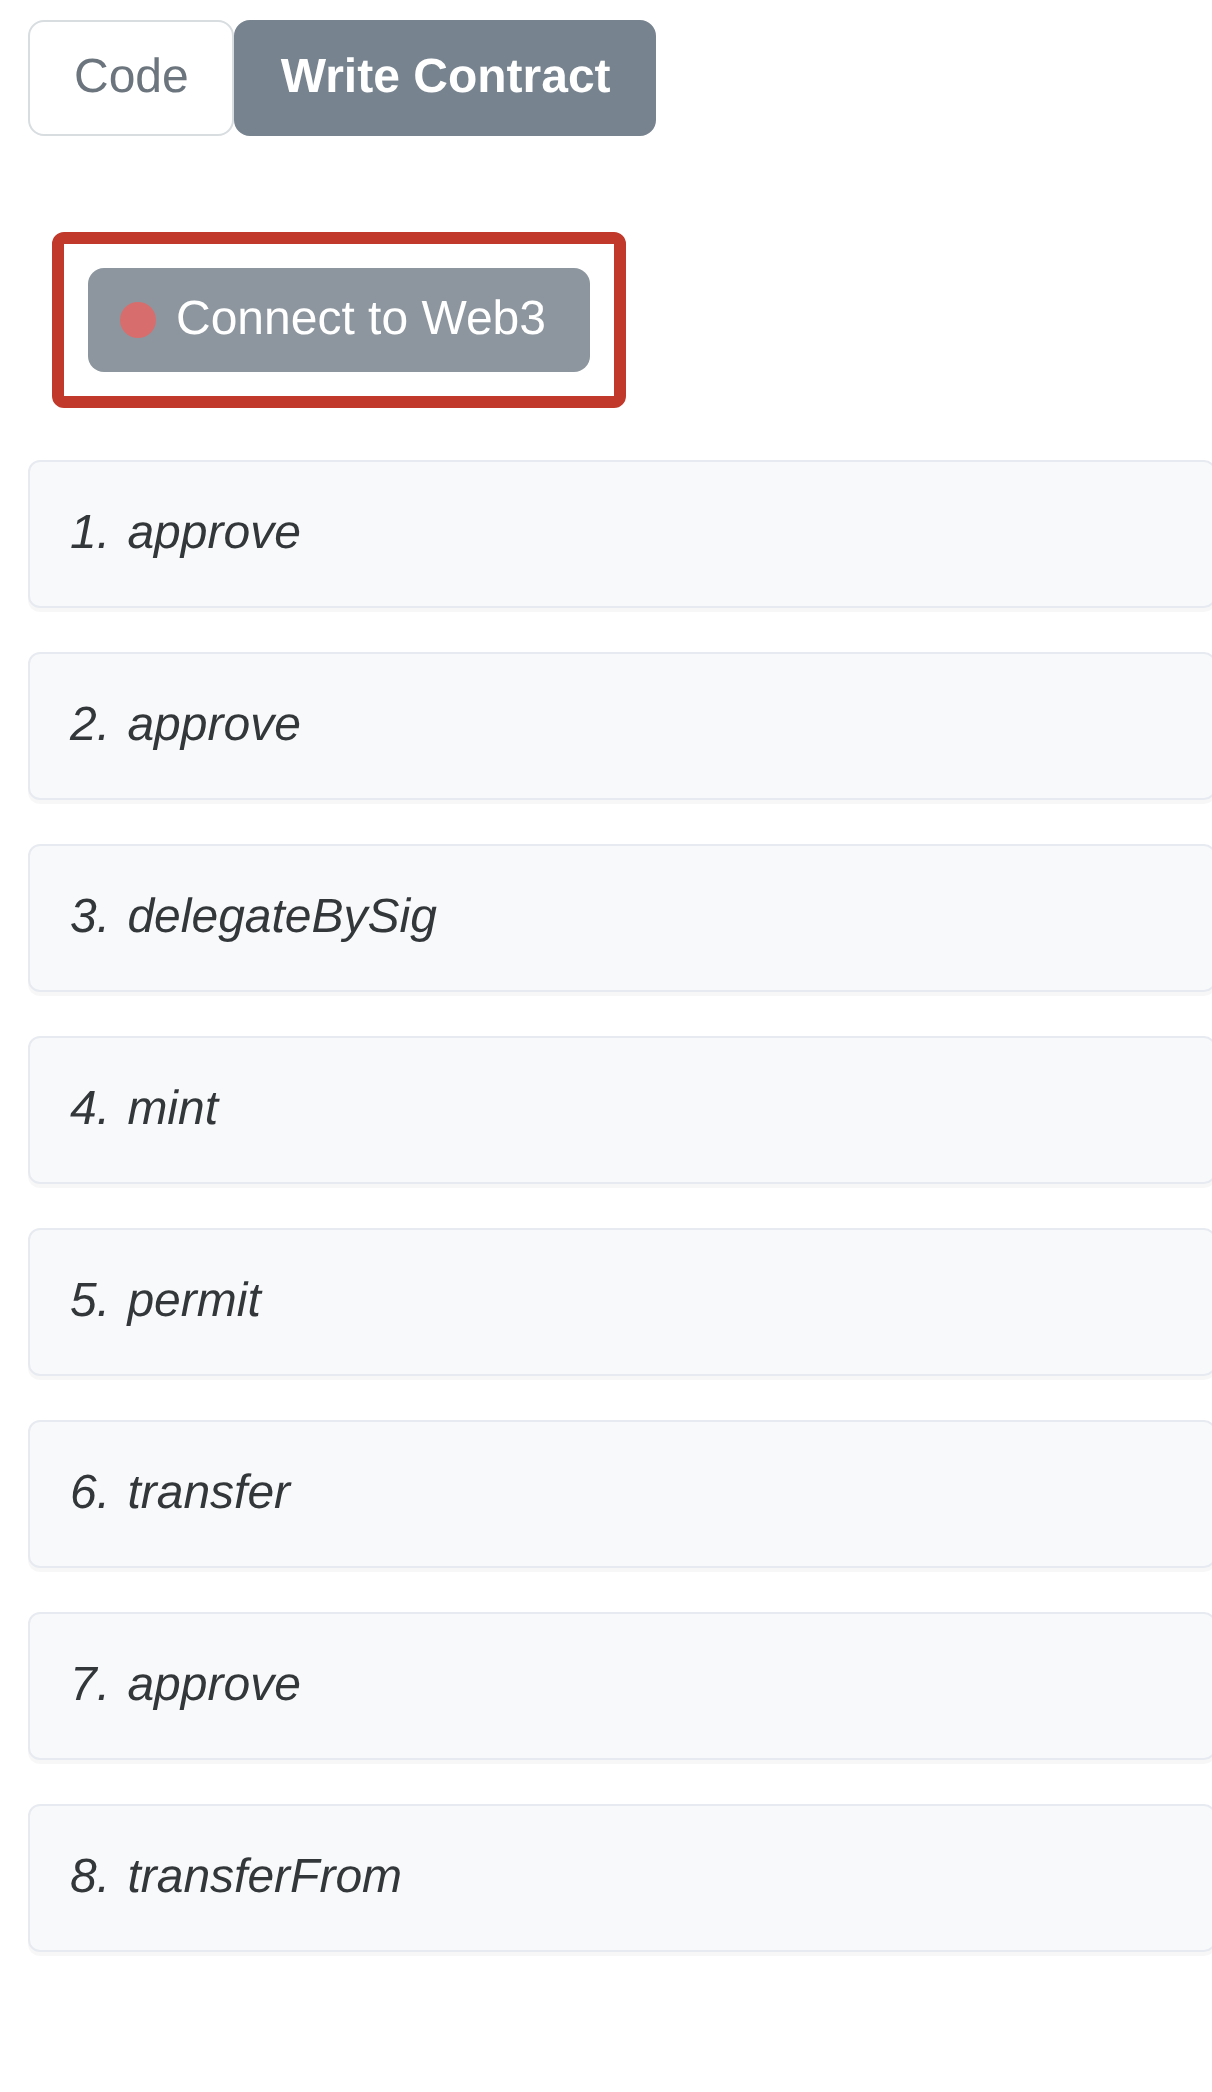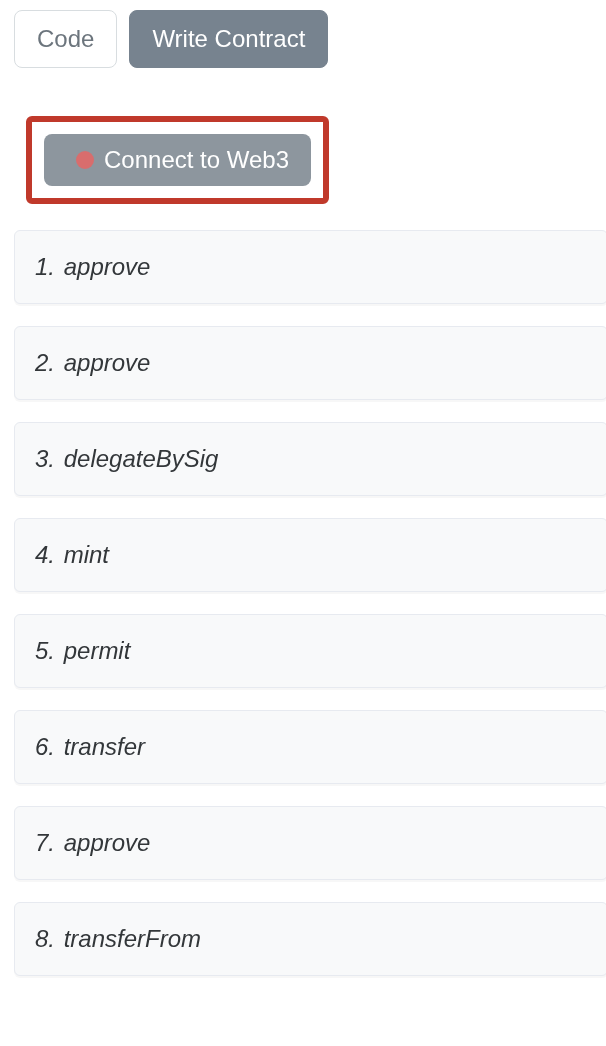--- a/index.html
+++ b/index.html
@@ -9,51 +9,51 @@
     }
     body {
       font-family: -apple-system, BlinkMacSystemFont, "Segoe UI", Helvetica, Arial, sans-serif;
       background: #ffffff;
       width: 606px;
       padding: 10px 0 10px 14px;
       color: #333;
     }
     .tabs {
       display: flex;
-      gap: 12px;
       margin-bottom: 48px;
     }
     .tab {
       border: 1px solid #d8dde0;
       border-radius: 8px;
       padding: 14px 22px;
       font-size: 24px;
       color: #6c757d;
       background: #ffffff;
       cursor: pointer;
     }
     .tab.active {
       background: #77838f;
       color: #ffffff;
       border-color: #77838f;
+      font-weight: bold;
     }
     .highlight-box {
       border: 6px solid #c0392b;
       border-radius: 6px;
       display: inline-block;
       padding: 12px;
       margin-left: 12px;
       margin-bottom: 26px;
     }
     .connect-btn {
       background: #8d969e;
       color: #ffffff;
       border: none;
       border-radius: 8px;
-      padding: 12px 22px 12px 32px;
+      padding: 12px 22px 12px 16px;
       font-size: 24px;
       display: flex;
       align-items: center;
       gap: 10px;
       cursor: pointer;
       box-shadow: 0 0 0 2px rgba(255,255,255,0.3);
     }
     .status-dot {
       width: 18px;
       height: 18px;

